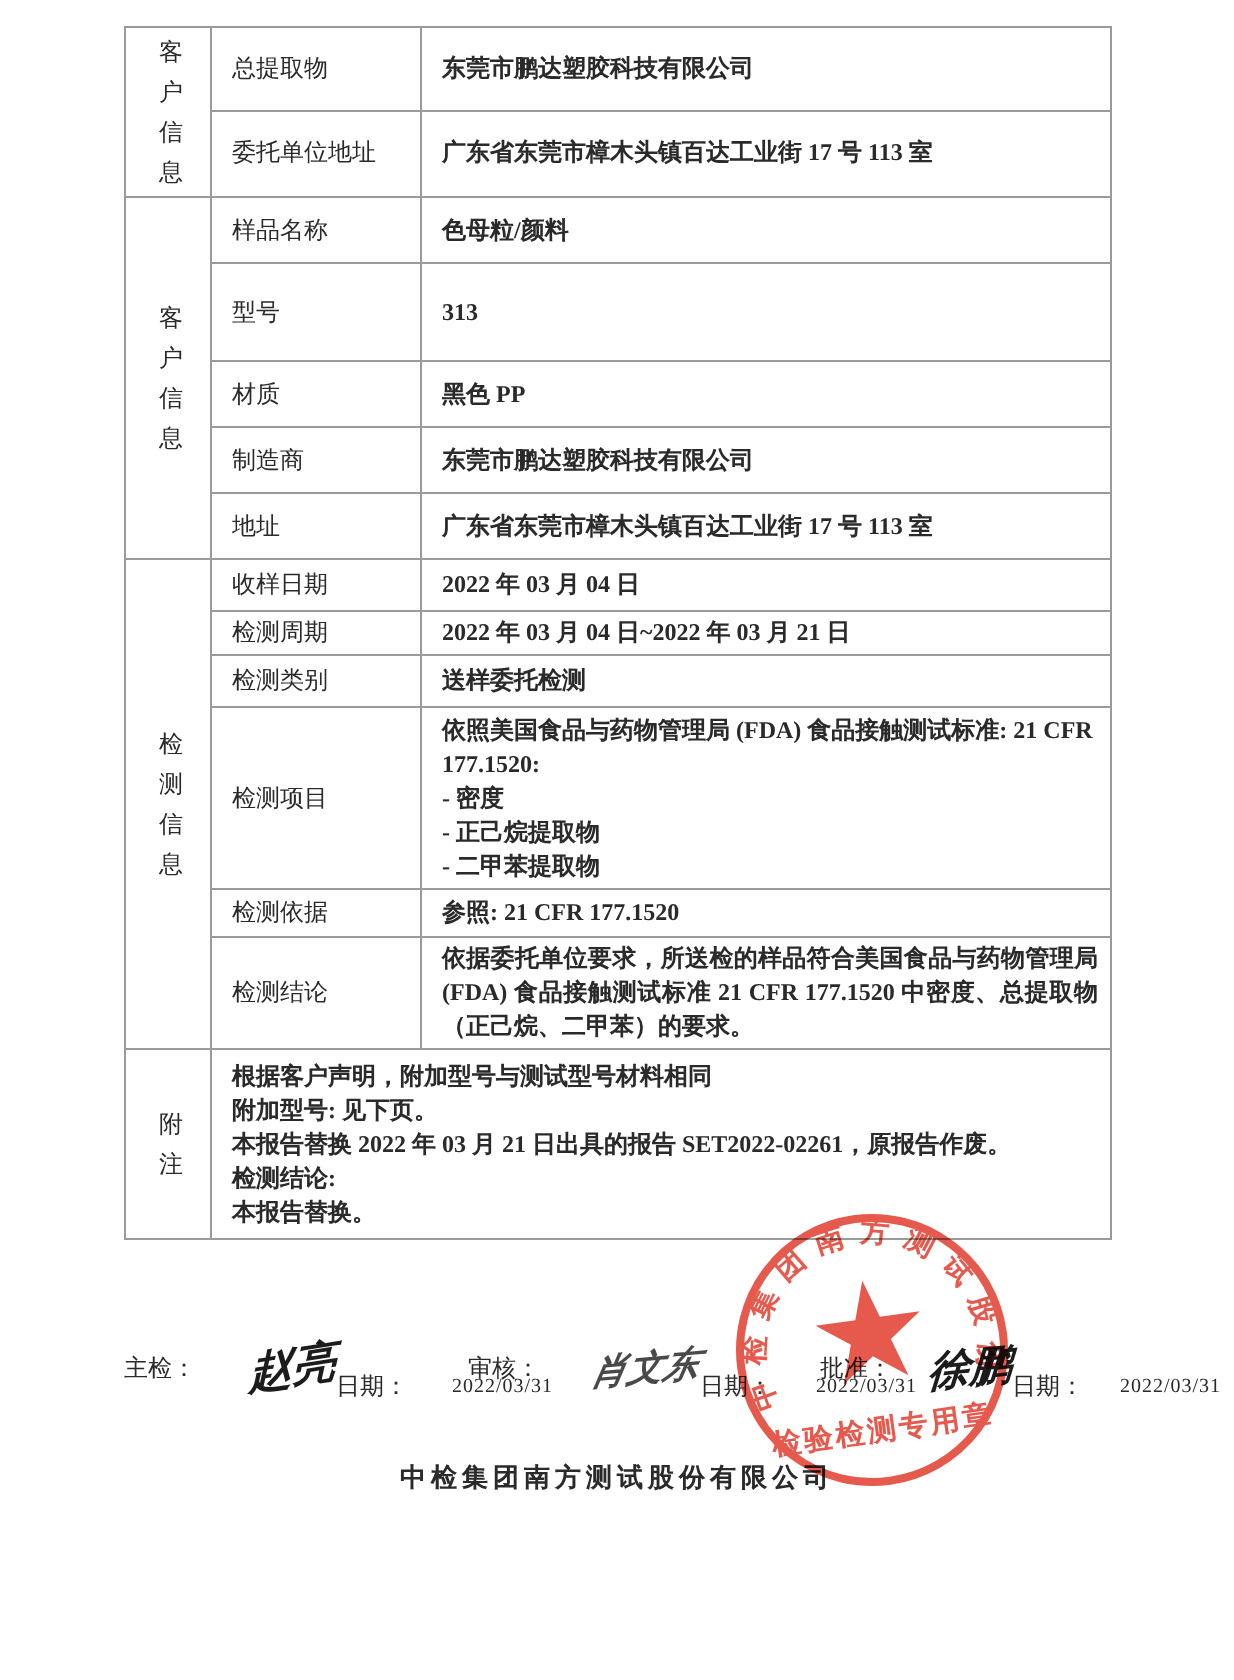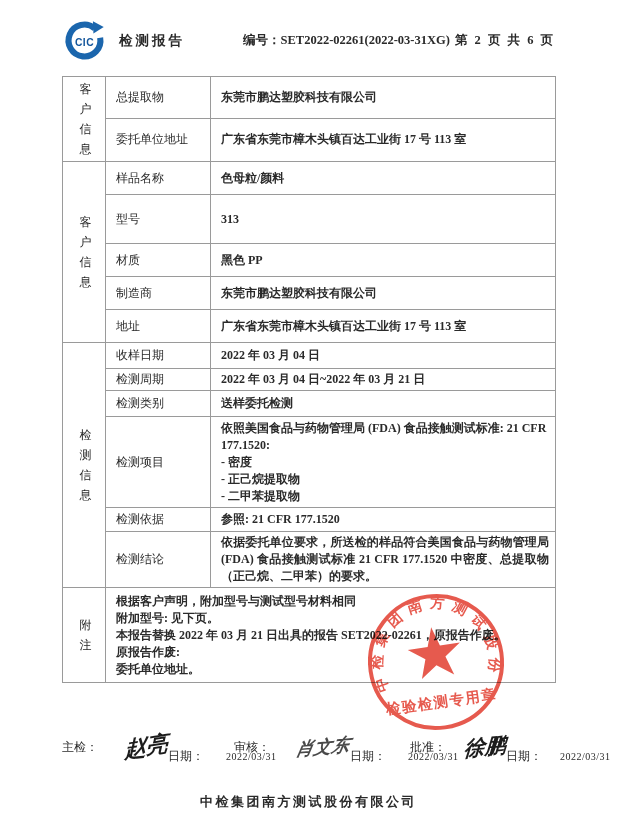--- a/index.html
+++ b/index.html
@@ -62,30 +62,20 @@
 
   
   .footer{margin-top:26px;text-align:center;}
   .footer-company{font-weight:bold;font-size:13px;letter-spacing:2.5px;}
 </style>
 </head>
 <body>
 
 <div class="page">
 
-  <div class="header">
-    <svg class="logo" viewBox="0 0 48 48" width="45" height="45" aria-hidden="true">
-      <path d="M 34.9 11 A 17 17 0 1 0 40.7 21" fill="none" stroke="#1b66ad" stroke-width="6.5"></path>
-      <polygon points="33,3.5 44.5,9.5 33.5,16.5" fill="#1b66ad"></polygon>
-      <text x="24" y="29.5" text-anchor="middle" font-size="11" font-weight="bold" fill="#14569c" font-family="'Liberation Sans',sans-serif" letter-spacing="0.5">CIC</text>
-    </svg>
-    <div class="doc-title">检测报告</div>
-    <div class="report-no"><span>编号：</span><span>SET2022-02261(2022-03-31XG)</span></div>
-    <div class="page-info">第 2 页 共 6 页</div>
-  </div>
 
   <table class="report">
     <colgroup>
         <col style="width:43px">
         <col style="width:105px">
         <col style="width:345px">
       </colgroup>
     <tbody>
 
       <tr style="height:32px">
@@ -150,22 +140,22 @@
         <td class="field">检测结论</td>
         <td class="val justify">依据委托单位要求，所送检的样品符合美国食品与药物管理局 (FDA) 食品接触测试标准 21 CFR 177.1520 中密度、总提取物（正己烷、二甲苯）的要求。</td>
       </tr>
 
       <tr style="height:95px">
         <td class="sec"><span class="seclabel">附注</span></td>
         <td class="val notes-cell" colspan="2">
           <div>根据客户声明，附加型号与测试型号材料相同</div>
           <div>附加型号: 见下页。</div>
           <div>本报告替换 2022 年 03 月 21 日出具的报告 SET2022-02261，原报告作废。</div>
-          <div>原报告作废:</div>
-          <div>委托单位地址。</div>
+          <div>检测结论:</div>
+          <div>本报告替换。</div>
         </td>
       </tr>
     </tbody>
   </table>
 
   <div class="signatures">
     <div class="sigcol c1">
       <div class="sigrow">
         <span class="siglabel">主检：</span>
         <span class="signame">赵亮</span>

